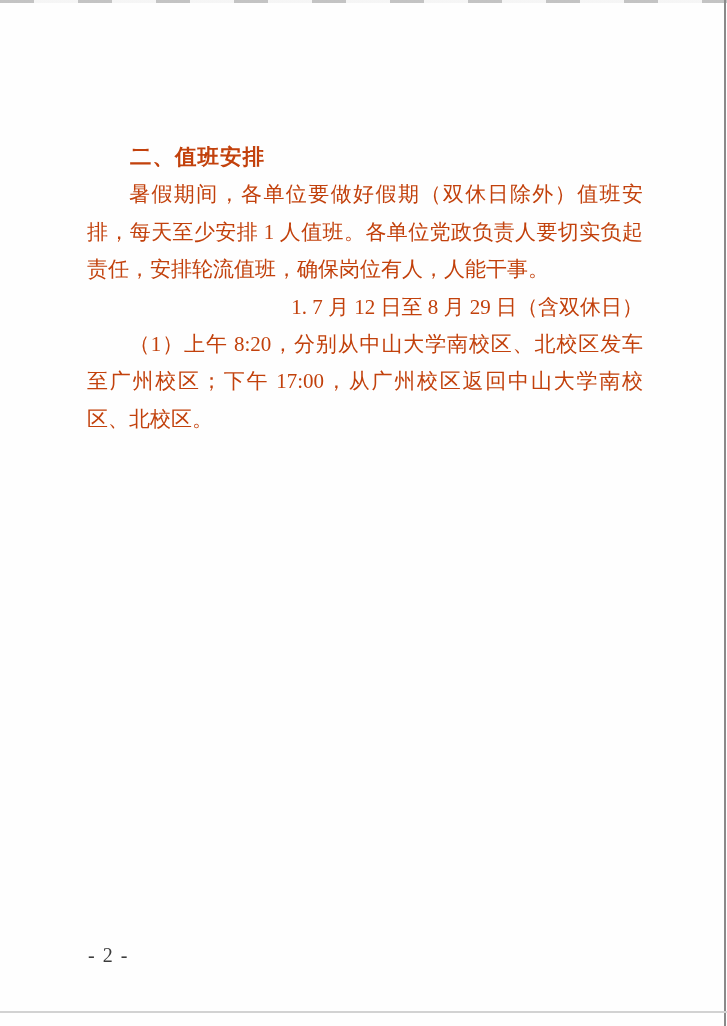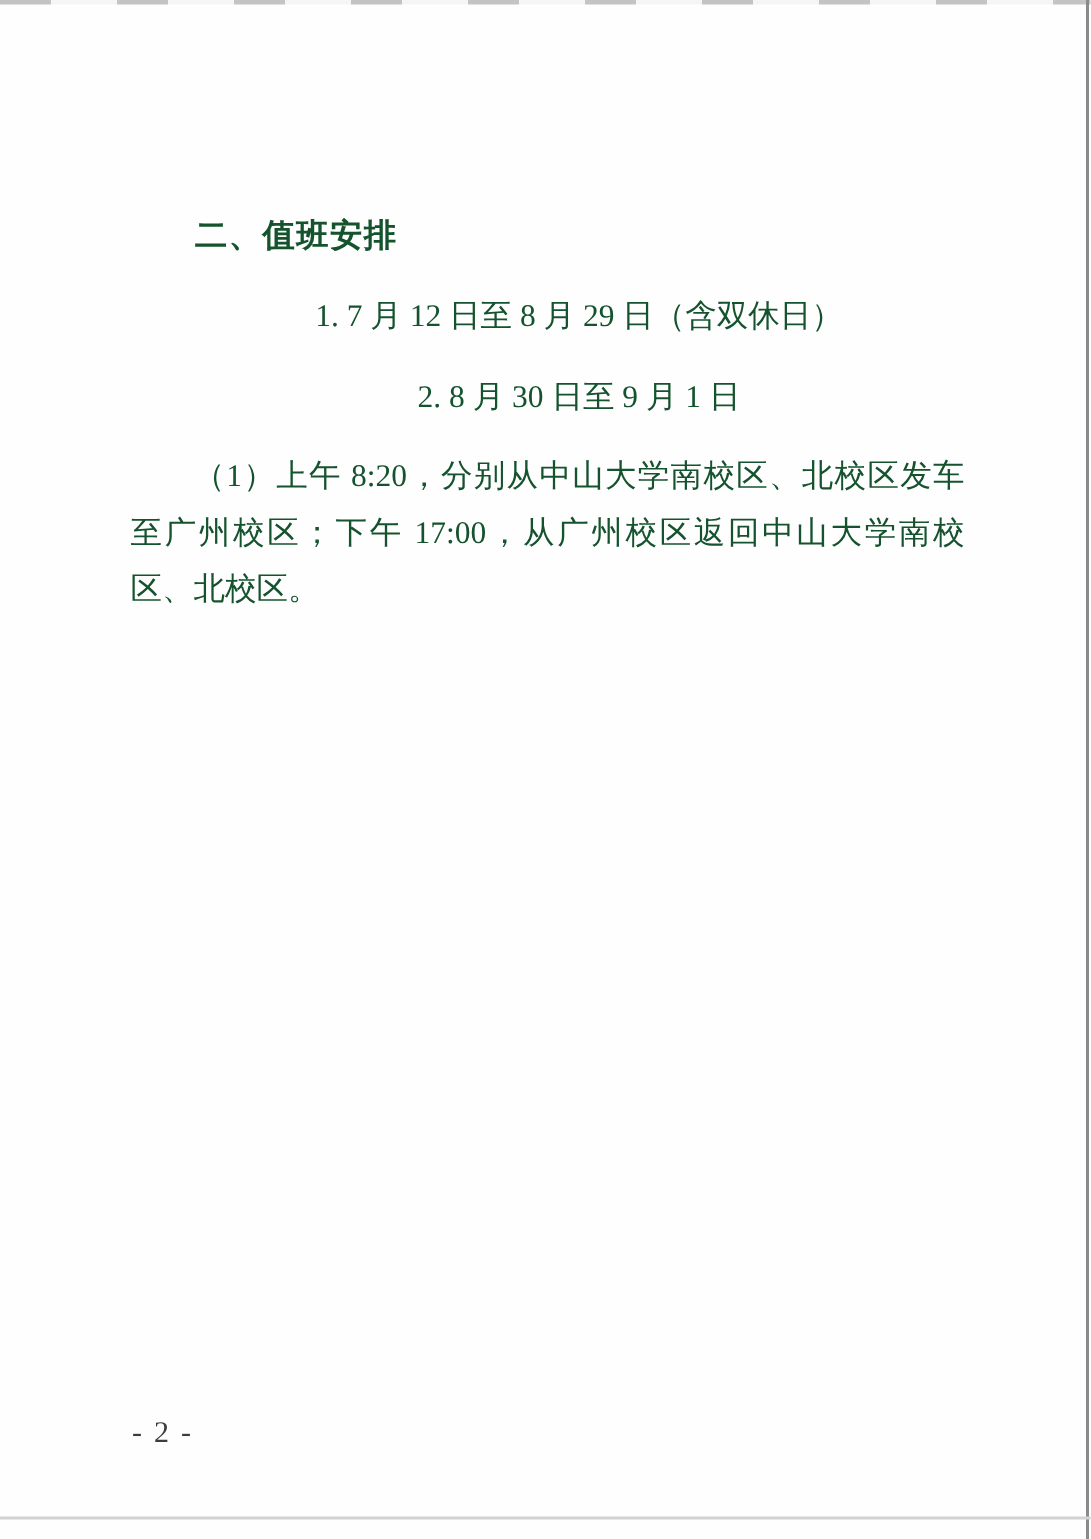--- a/index.html
+++ b/index.html
@@ -38,59 +38,59 @@
     background: #d2d2d2;
   }
   
   .content {
     position: absolute;
     left: 87px;
     top: 139px;
     width: 556px;
     font-size: 21px;
     line-height: 37.4px;
-    color: #14532d;
+    color: #c2410c;
   }
   .heading {
     font-family: "Liberation Sans", "DejaVu Sans", sans-serif;
     font-weight: 700;
     font-size: 21.5px;
     line-height: 37.4px;
     margin: 0;
     text-indent: 2em;
     letter-spacing: 1px;
   }
   .para {
     margin: 0;
     text-indent: 2em;
     text-align: justify;
   }
   .list-line {
-    margin: 16px;
+    margin: 0;
     text-indent: 2em;
-    text-align: center;
+    text-align: right;
   }
   .page-number {
     position: absolute;
     left: 88px;
     top: 944px;
     font-size: 20px;
     color: #3c3c3c;
     letter-spacing: 1.5px;
   }
 </style>
 </head>
 <body>
 
 <div class="scan-page">
   <div class="edge-top"></div>
   <div class="edge-right"></div>
   <div class="edge-bottom"></div>
 
   <div class="content">
     <h2 class="heading">二、值班安排</h2>
+    <p class="para">暑假期间，各单位要做好假期（双休日除外）值班安排，每天至少安排 1 人值班。各单位党政负责人要切实负起责任，安排轮流值班，确保岗位有人，人能干事。</p>
     <p class="list-line">1. 7 月 12 日至 8 月 29 日（含双休日）</p>
-    <p class="list-line">2. 8 月 30 日至 9 月 1 日</p>
     <p class="para">（1）上午 8:20，分别从中山大学南校区、北校区发车至广州校区；下午 17:00，从广州校区返回中山大学南校区、北校区。</p>
   </div>
 
   <div class="page-number">- 2 -</div>
 </div>
 
 </body></html>

